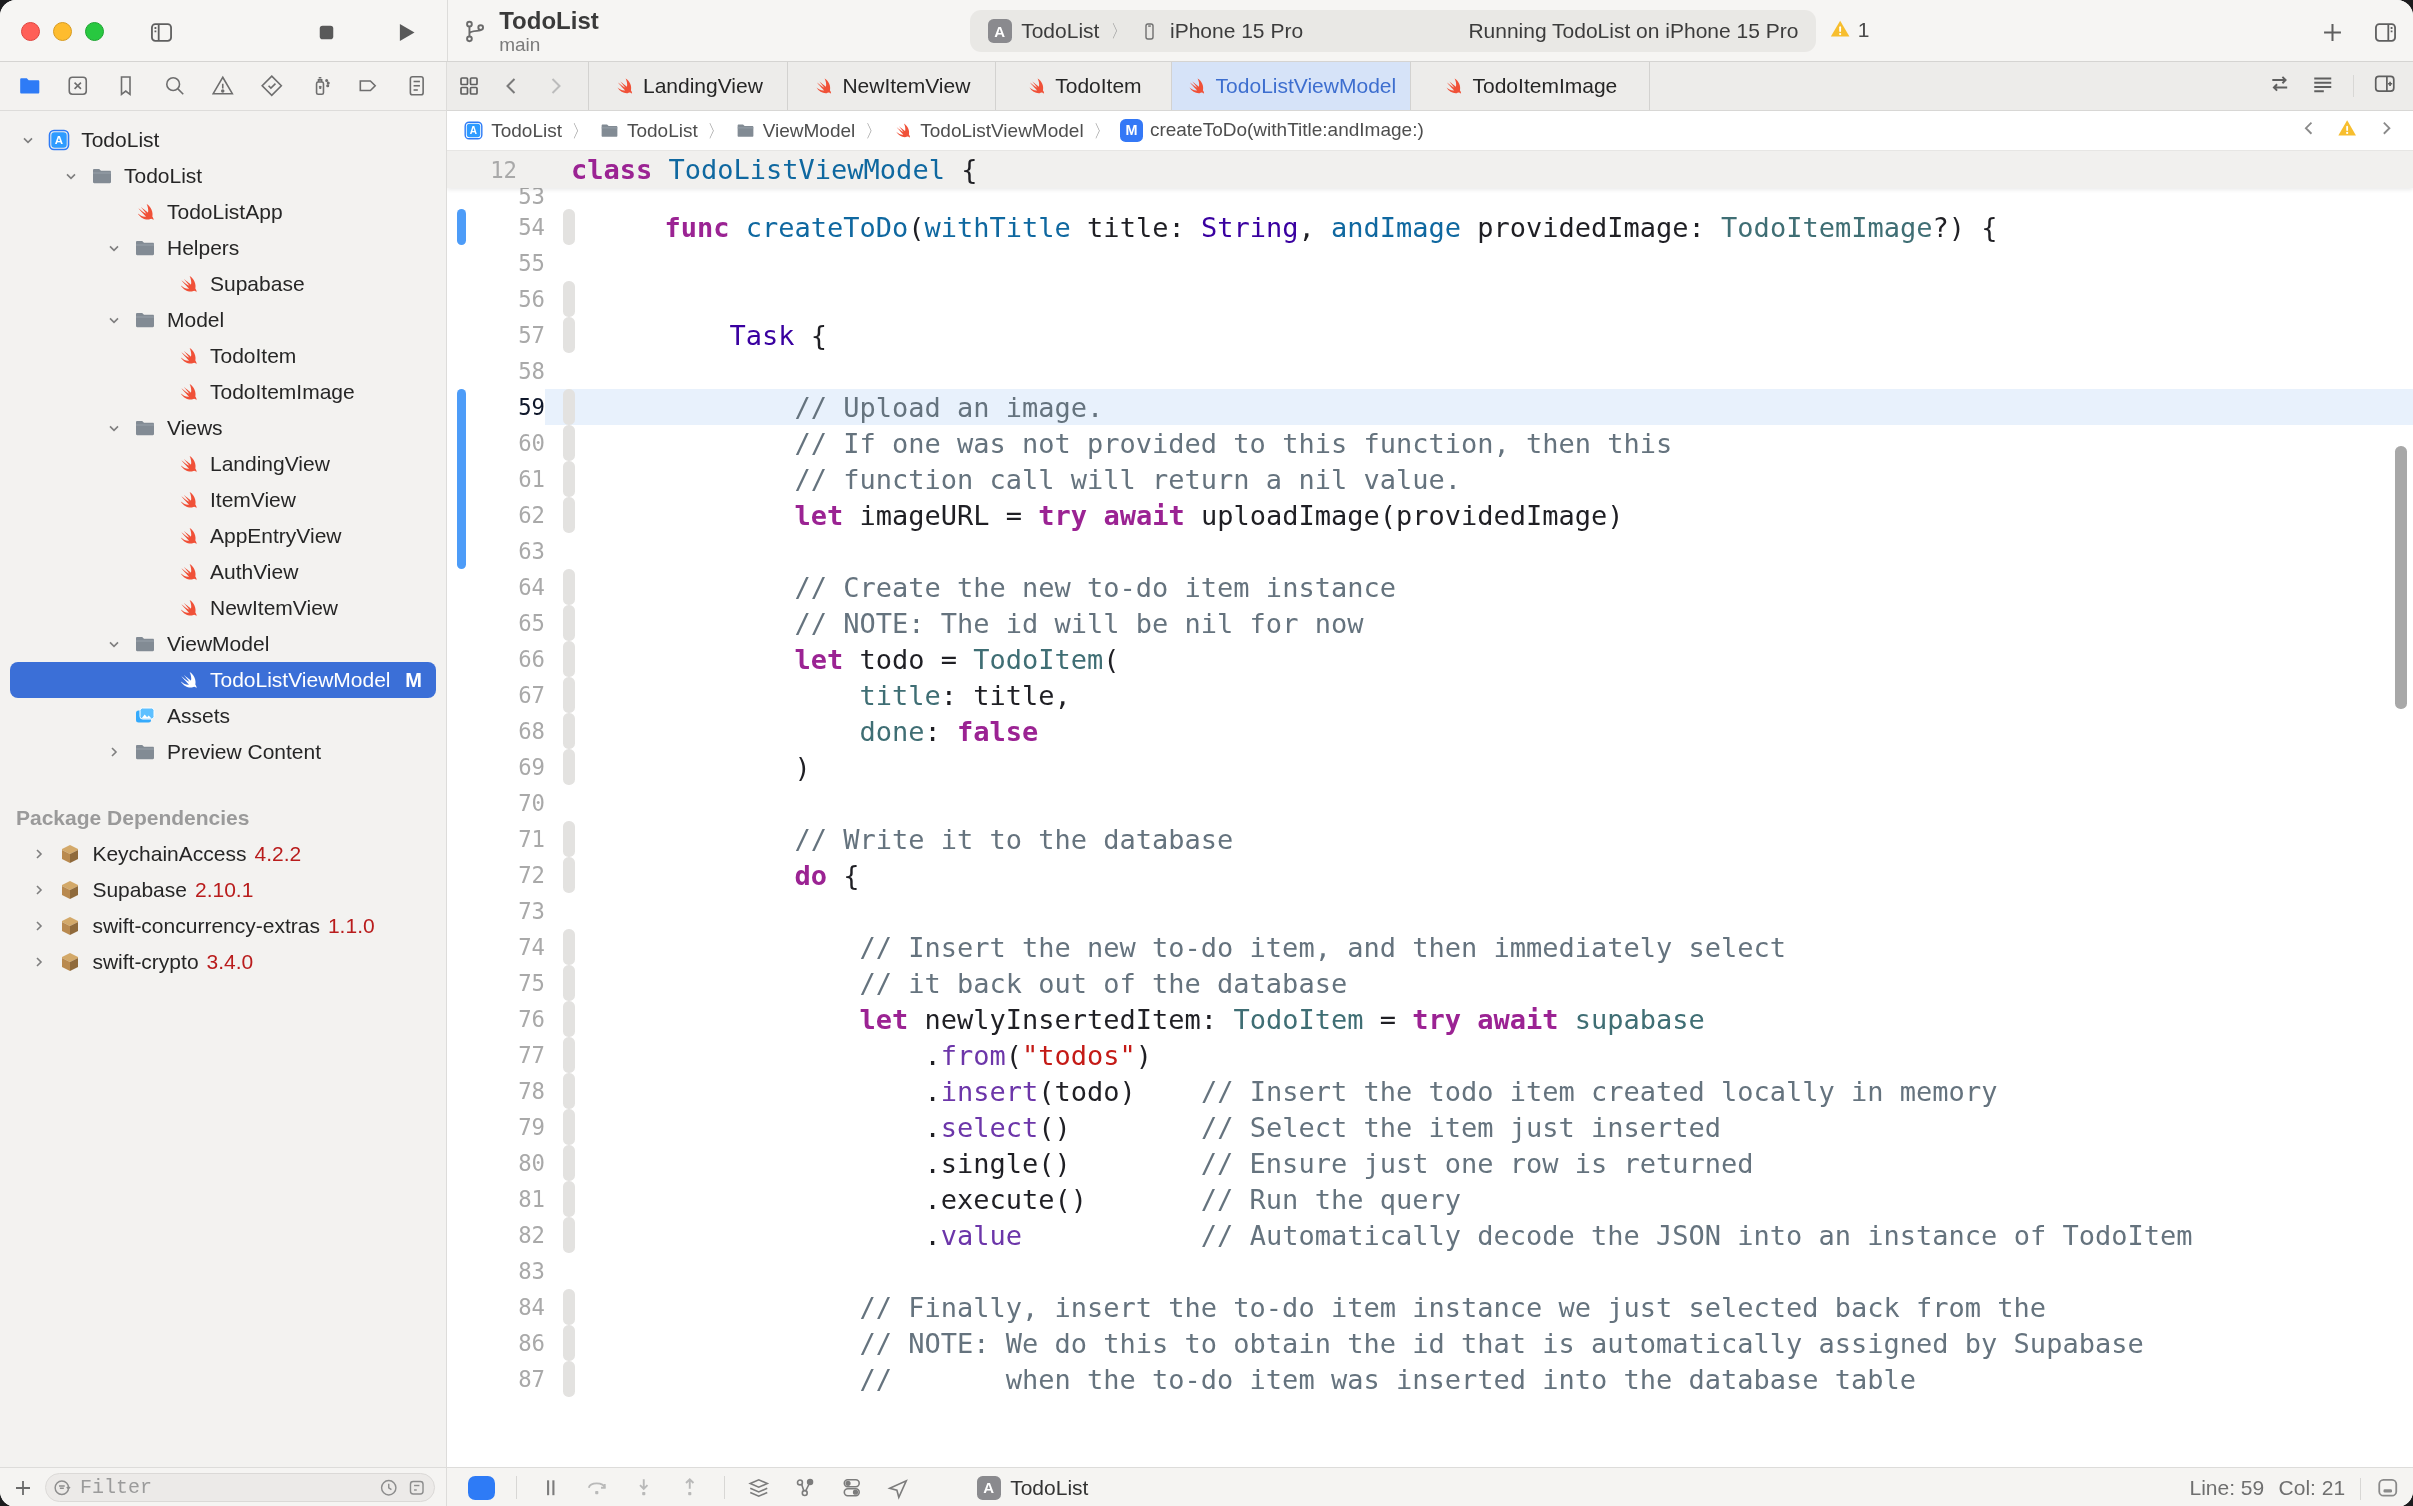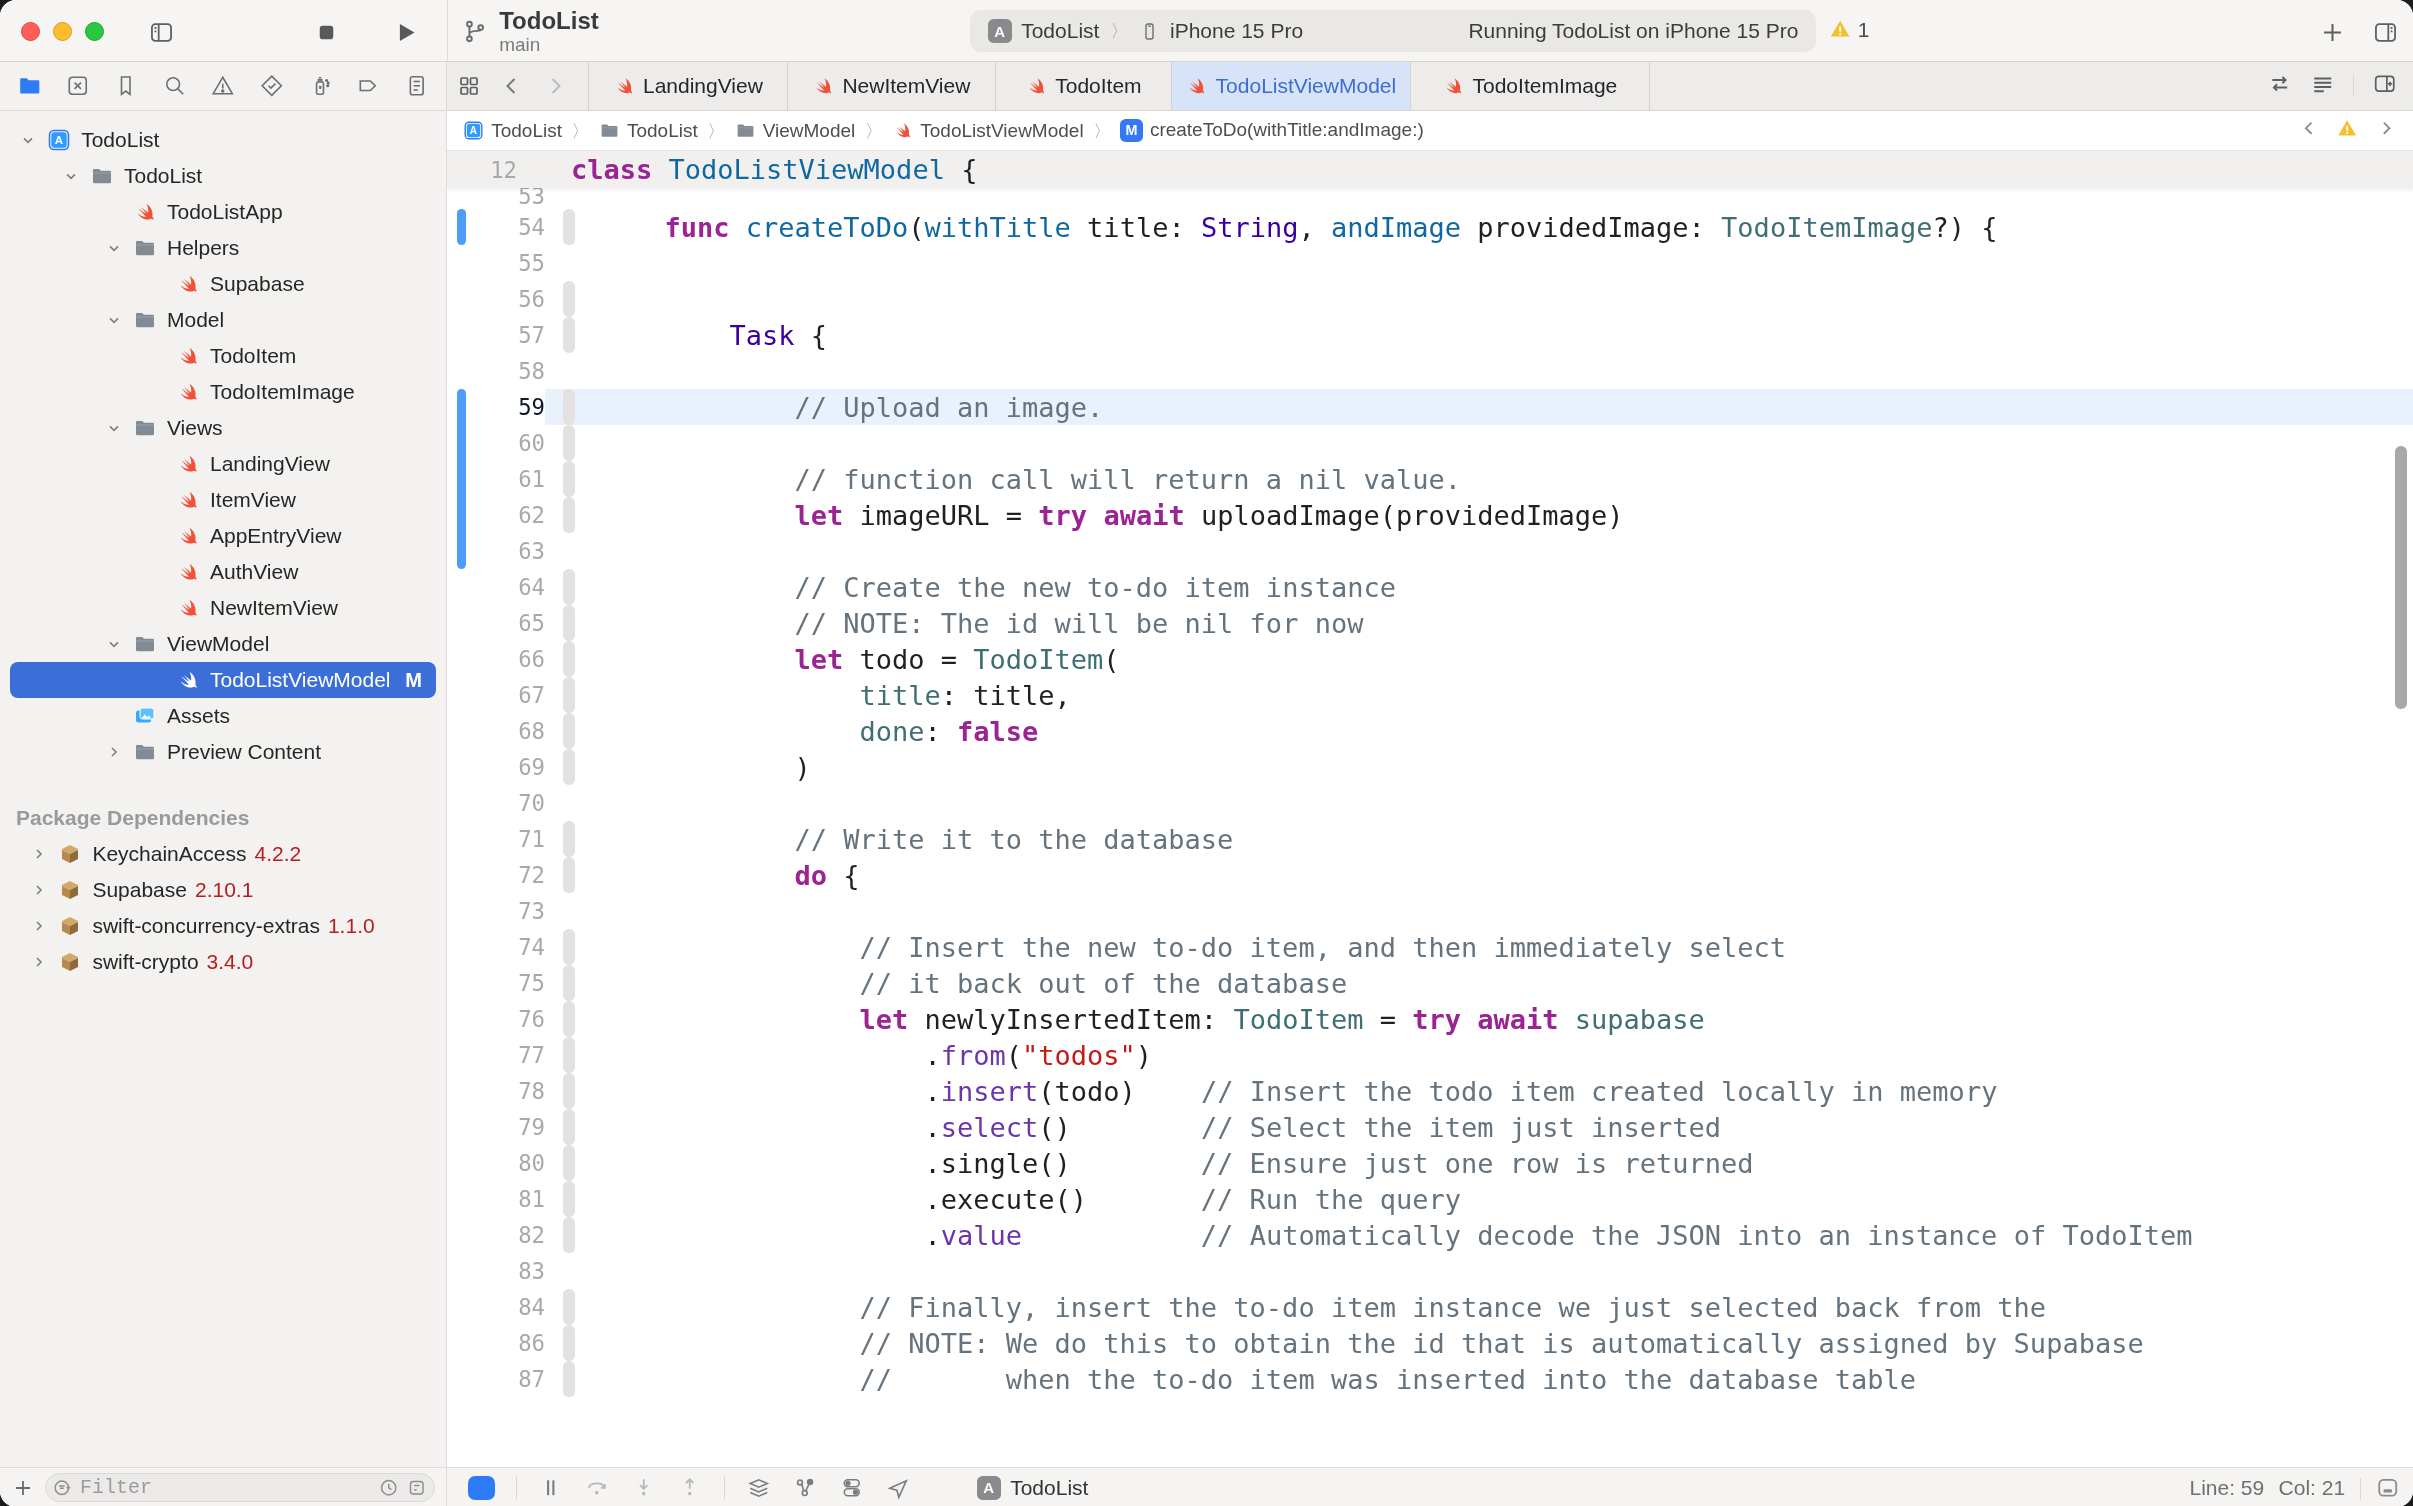--- a/index.html
+++ b/index.html
@@ -768,21 +768,21 @@
     <span class="codetxt"><span class="tok-pl">            </span><span class="tok-cm">// Upload an image.</span></span>
               </span>
             </div>
             <div class="crow">
               <span class="chgbar chg-mid"></span>
               <span class="num">60</span>
     <span class="rest">
                 <span class="foldcol">
                   <i></i>
                 </span>
-    <span class="codetxt"><span class="tok-pl">            </span></span>
+    <span class="codetxt"><span class="tok-pl">            </span><span class="tok-cm">// If one was not provided to this function, then this</span></span>
               </span>
             </div>
             <div class="crow">
               <span class="chgbar chg-mid"></span>
               <span class="num">61</span>
     <span class="rest">
                 <span class="foldcol">
                   <i></i>
                 </span>
     <span class="codetxt"><span class="tok-pl">            </span><span class="tok-cm">// function call will return a nil value.</span></span>

